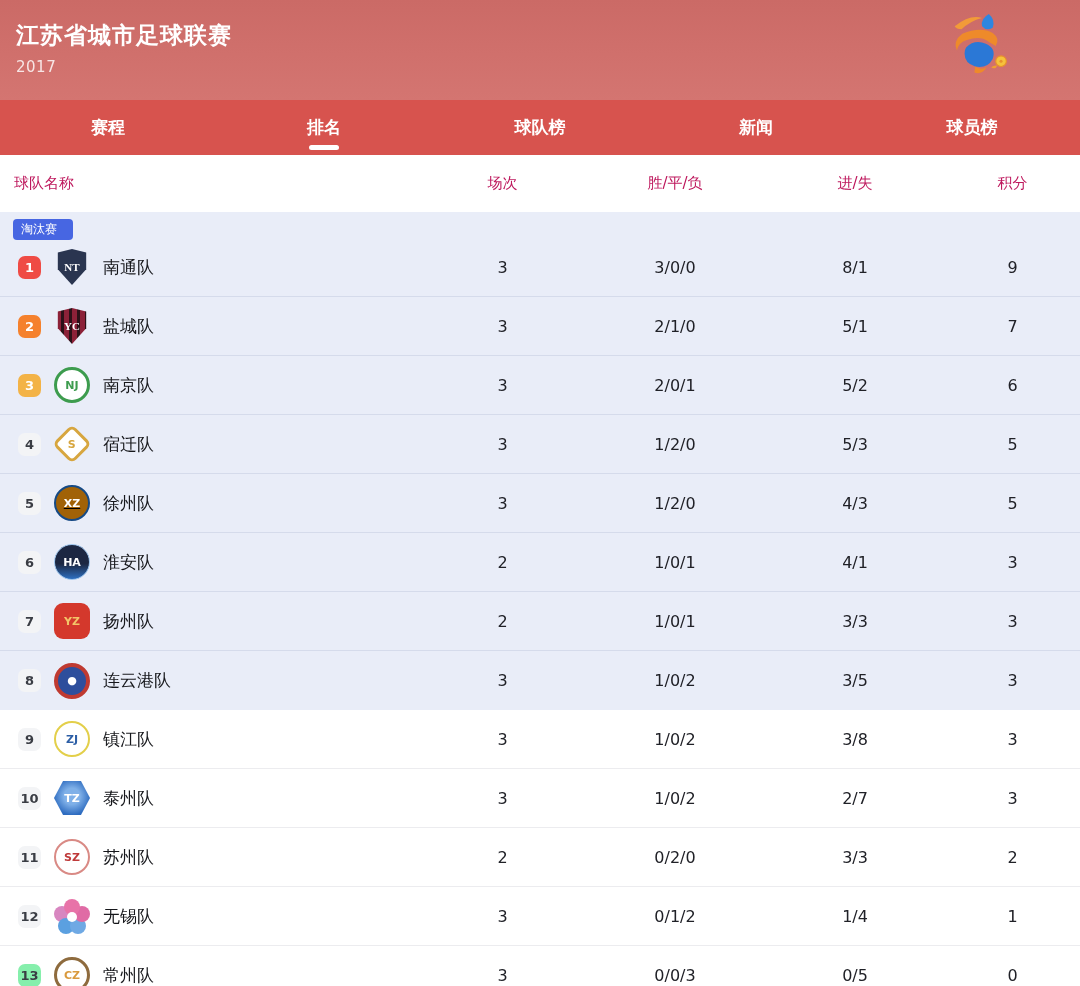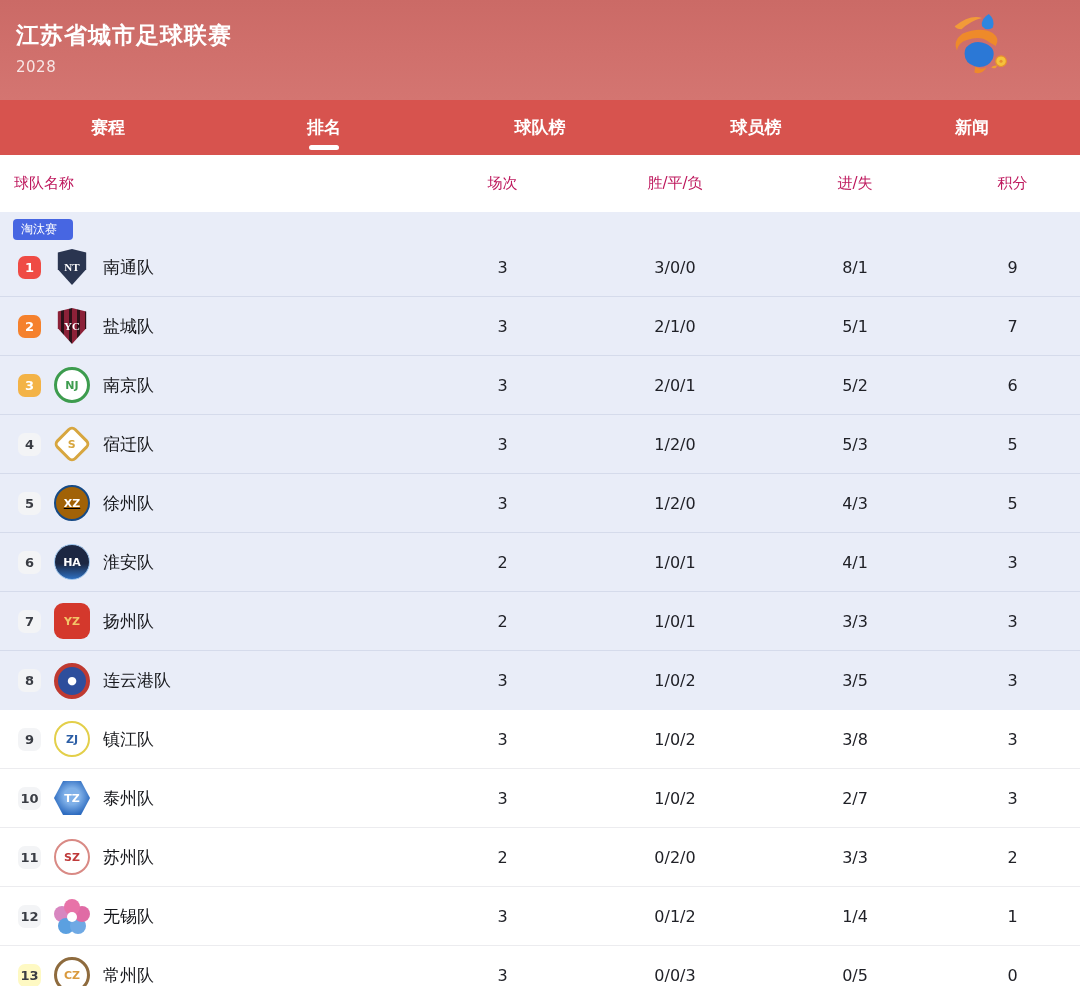--- a/index.html
+++ b/index.html
@@ -66,21 +66,21 @@
     box-shadow:0 -10px 0 3px #e873a8, 10px -3px 0 3px #e06ba5, 6px 9px 0 3px #6fa9e4,
                -6px 9px 0 3px #5ba0e0, -10px -3px 0 3px #d886c0; }
 </style>
 </head>
 <body>
 
 <div>
 
   <header class="app-header">
     <div class="app-title">江苏省城市足球联赛</div>
-    <div class="app-season">2028</div>
+    <div class="app-season">2017</div>
     <svg class="league-logo" viewBox="0 0 100 100">
       <path d="M18,24 Q38,8 54,13 Q38,17 27,28 Q20,28 18,24 Z" fill="#f29b38"></path>
       <path d="M63,8 Q72,16 68,26 Q60,31 54,24 Q52,14 63,8 Z" fill="#2e86e0"></path>
       <path d="M28,34 Q52,24 68,33 Q78,40 72,50 L62,44 Q52,36 34,42 Q23,45 21,56 Q15,44 28,34 Z" fill="#ee8a2a"></path>
       <path d="M33,52 Q44,41 59,47 Q73,53 68,67 Q61,80 45,77 Q31,73 31,60 Q31,55 33,52 Z" fill="#2b78d6"></path>
       <path d="M45,77 Q52,82 60,78 Q54,88 44,85 Z" fill="#ee8a2a"></path>
       <circle cx="79" cy="70" r="7" fill="#f5c23c" stroke="#e8912c" stroke-width="1.5"></circle>
       <circle cx="79" cy="70" r="2" fill="#e8912c"></circle>
       <path d="M66,78 q4,-3 8,-2 l-2,3 q-4,1 -6,-1 Z" fill="#f0a030"></path>
     </svg>
@@ -91,24 +91,24 @@
         <span>赛程</span>
       </div>
       <div class="tab active">
         <span>排名</span>
         <span class="tab-underline"></span>
       </div>
       <div class="tab">
         <span>球队榜</span>
       </div>
       <div class="tab">
+        <span>新闻</span>
+      </div>
+      <div class="tab">
         <span>球员榜</span>
-      </div>
-      <div class="tab">
-        <span>新闻</span>
       </div>
     </nav>
 
   <div class="table-head grid-cols">
     <div class="th th-team">球队名称</div>
     <div class="th">场次</div>
     <div class="th">胜/平/负</div>
     <div class="th">进/失</div>
     <div class="th">积分</div>
   </div>
@@ -295,21 +295,21 @@
           </span>
       <span class="team-name">无锡队</span>
     </div>
     <div class="cell">3</div>
     <div class="cell">0/1/2</div>
     <div class="cell">1/4</div>
     <div class="cell">1</div>
   </div>
       <div class="row grid-cols">
     <div class="team-cell">
-      <span class="rank plain" style="background: #fef9c3;">13</span>
+      <span class="rank plain" style="background: #86efac;">13</span>
       <span class="logo">
             <span class="shape-circle" style="background: rgb(255, 255, 255); border: 3px solid rgb(142, 107, 62);">
               <span class="glyph" style="color: rgb(217, 154, 62);">CZ</span>
             </span>
           </span>
       <span class="team-name">常州队</span>
     </div>
     <div class="cell">3</div>
     <div class="cell">0/0/3</div>
     <div class="cell">0/5</div>

